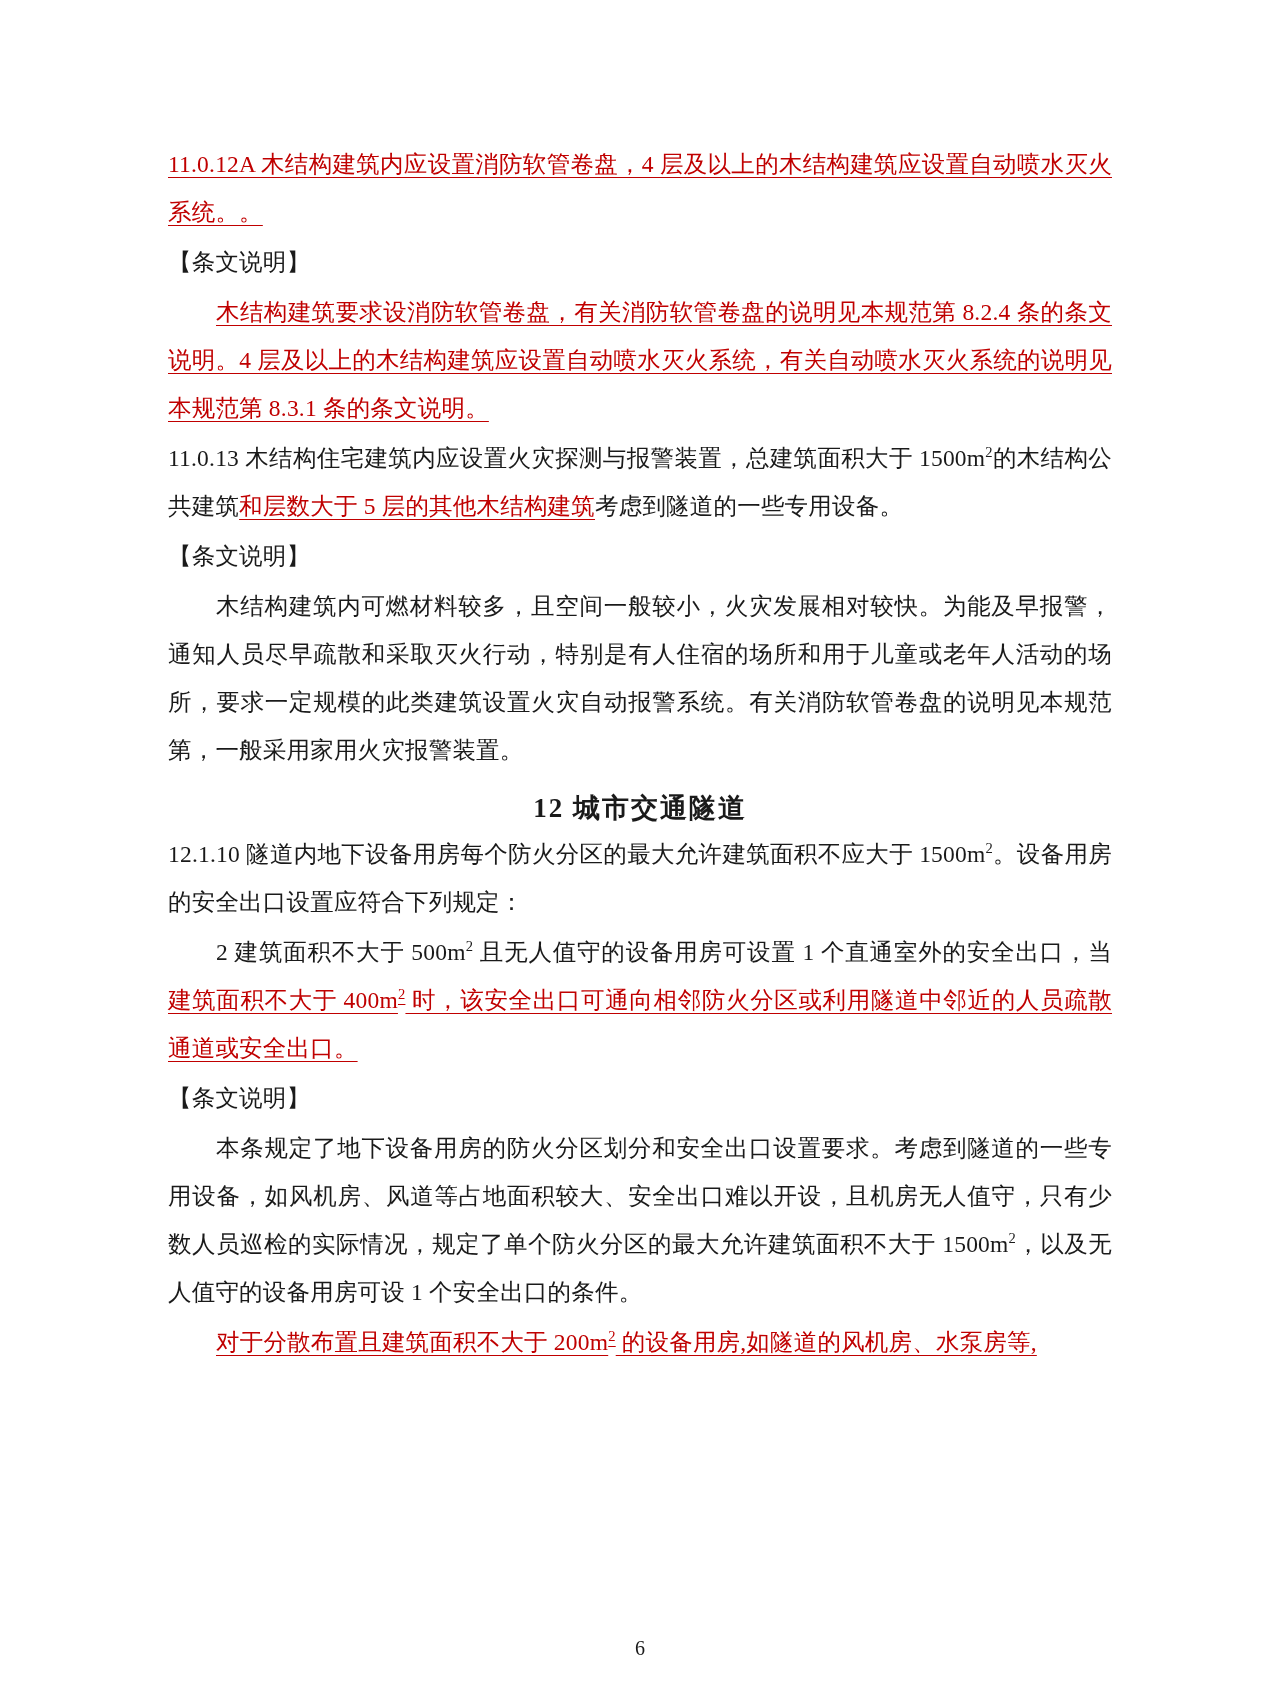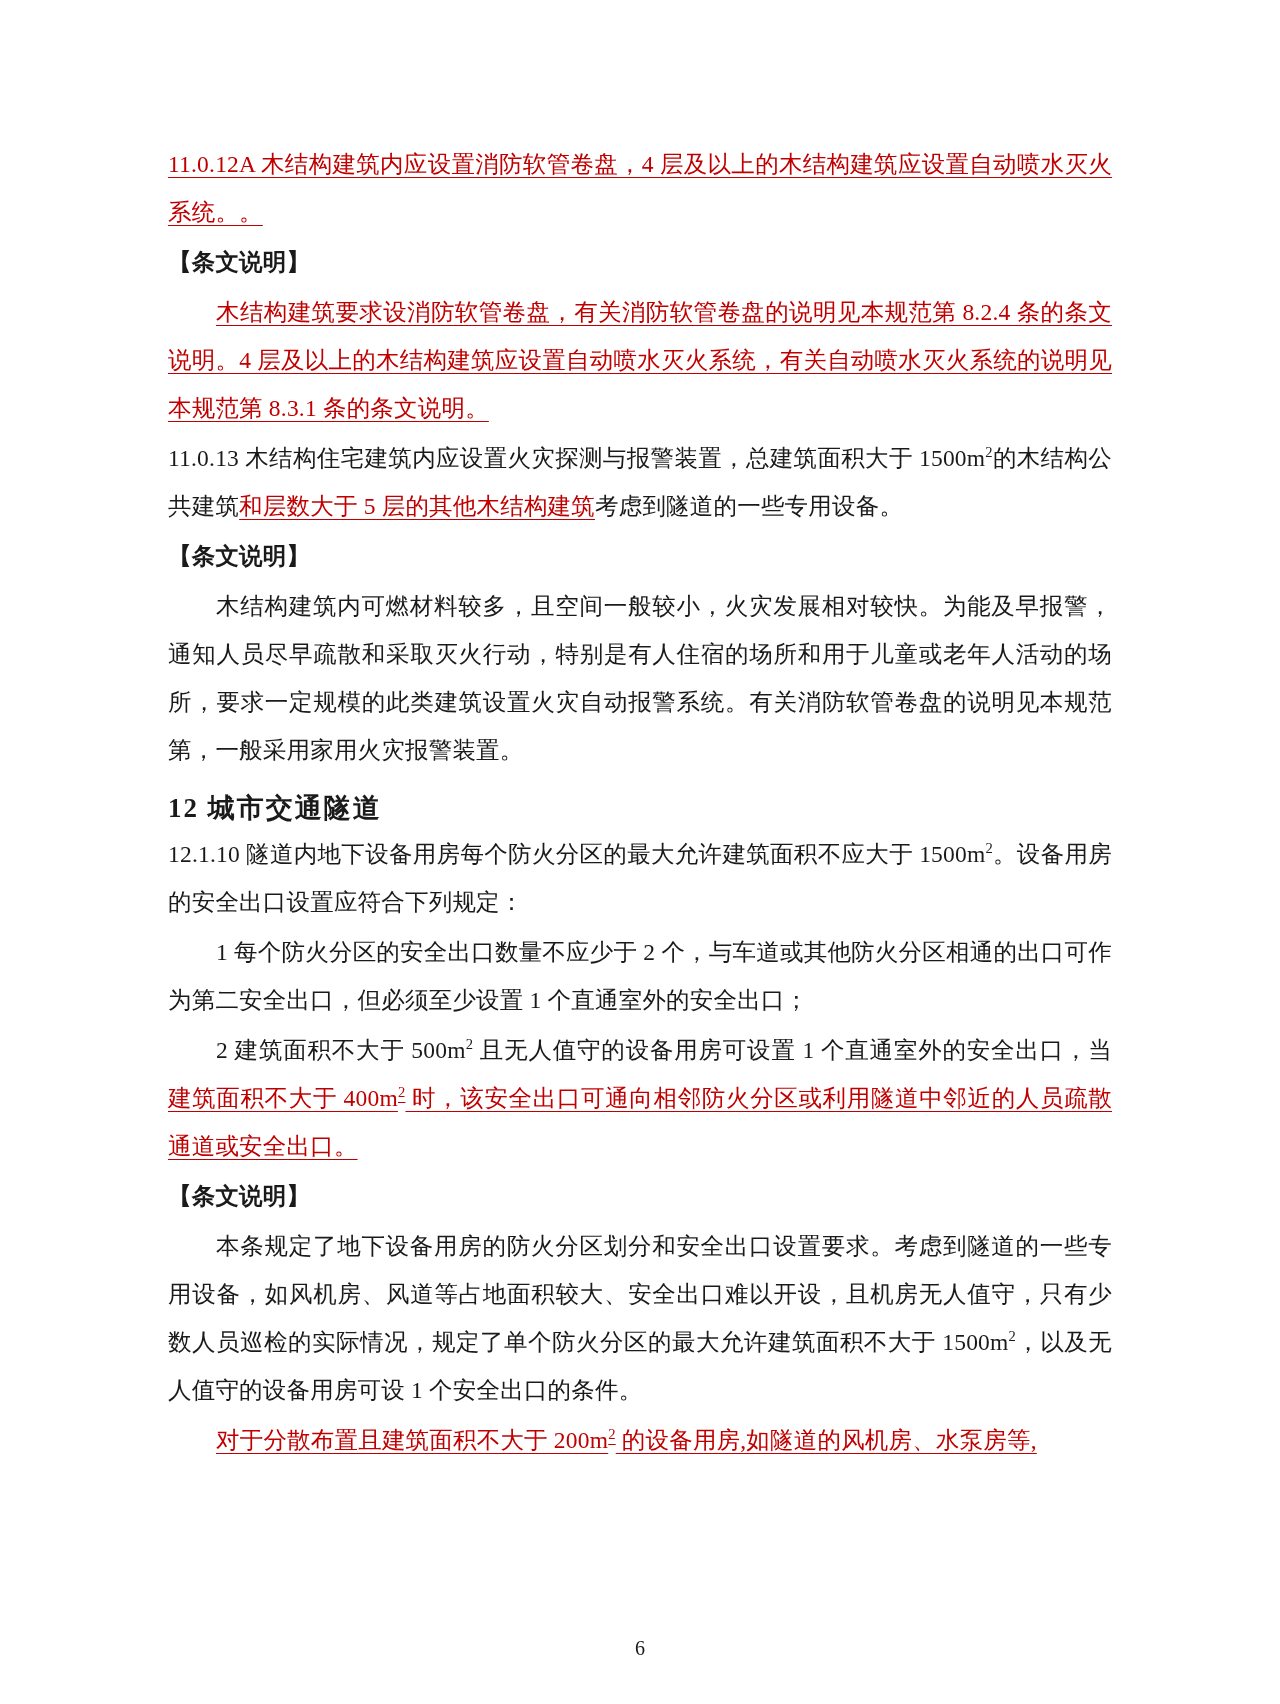--- a/index.html
+++ b/index.html
@@ -45,34 +45,35 @@
     color: #c00000;
     text-decoration: underline;
     text-decoration-thickness: 1px;
     text-underline-offset: 5px;
   }
 
   
   h1.chapter {
     font-size: 27px;
     font-weight: bold;
+    text-align: center;
     margin: 16px 0 4px 0;
     letter-spacing: 2px;
   }
   h2.section {
     font-size: 25px;
     font-weight: bold;
     text-align: center;
     margin: 4px 0 10px 0;
     letter-spacing: 1px;
   }
   .explain-label {
     font-size: 23.5px;
     line-height: 46px;
-    font-weight: bold;
+    font-weight: normal;
     margin: 0;
     text-indent: 0;
   }
   sup {
     font-size: 0.62em;
     vertical-align: super;
     line-height: 0;
   }
 
   .page-number {
@@ -102,21 +103,20 @@
 
     <p class="para explain-label noindent">【条文说明】</p>
 
     <p class="para indent2">木结构建筑内可燃材料较多，且空间一般较小，火灾发展相对较快。为能及早报警，通知人员尽早疏散和采取灭火行动，特别是有人住宿的场所和用于儿童或老年人活动的场所，要求一定规模的此类建筑设置火灾自动报警系统。有关消防软管卷盘的说明见本规范第，一般采用家用火灾报警装置。</p>
 
 
     <h1 class="chapter">12    城市交通隧道</h1>
 
     <p class="para noindent"><span>12.1.10  隧道内地下设备用房每个防火分区的最大允许建筑面积不应大于 1500m</span><sup>2</sup><span>。设备用房的安全出口设置应符合下列规定：</span></p>
 
-    <p class="para indent2">1  每个防火分区的安全出口数量不应少于 2 个，与车道或其他防火分区相通的出口可作为第二安全出口，但必须至少设置 1 个直通室外的安全出口；</p>
 
     <p class="para indent2"><span>2  建筑面积不大于 500m</span><sup>2</sup><span> 且无人值守的设备用房可设置 1 个直通室外的安全出口，当</span><span class="rev-u">建筑面积不大于 400m</span><sup class="rev-u">2</sup><span class="rev-u"> 时，该安全出口可通向相邻防火分区或利用隧道中邻近的人员疏散通道或安全出口。</span></p>
 
     <p class="para explain-label noindent">【条文说明】</p>
 
     <p class="para indent2"><span>本条规定了地下设备用房的防火分区划分和安全出口设置要求。考虑到隧道的一些专用设备，如风机房、风道等占地面积较大、安全出口难以开设，且机房无人值守，只有少数人员巡检的实际情况，规定了单个防火分区的最大允许建筑面积不大于 1500m</span><sup>2</sup><span>，以及无人值守的设备用房可设 1 个安全出口的条件。</span></p>
 
     <p class="para indent2"><span class="rev-u">对于分散布置且建筑面积不大于 200m</span><sup class="rev-u">2</sup><span class="rev-u"> 的设备用房,如隧道的风机房、水泵房等,</span></p>
 
   </div>

